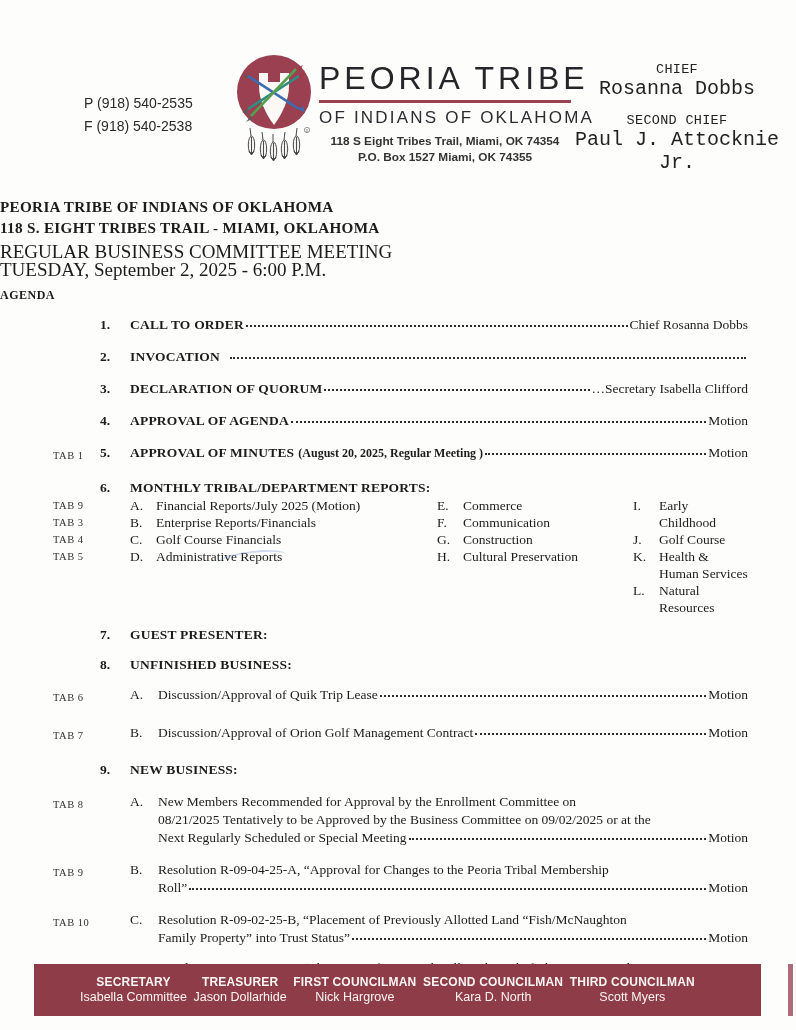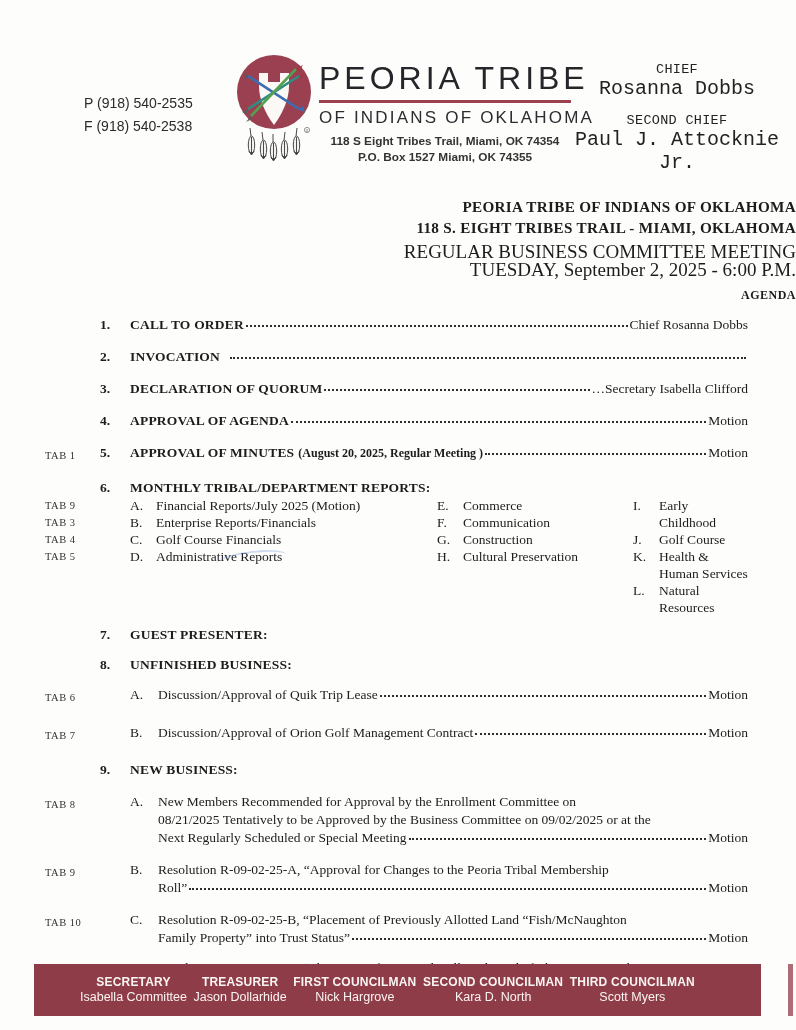--- a/index.html
+++ b/index.html
@@ -18,30 +18,30 @@
            color:#2c2c30;white-space:nowrap;margin-bottom:5px;}
   .org-addr{font-family:"Liberation Sans","DejaVu Sans",sans-serif;font-size:11.8px;font-weight:700;
             line-height:16px;color:#333;white-space:nowrap;}
   .officials{position:absolute;left:558px;top:62px;width:238px;text-align:center;
              font-family:Liberation Mono, monospace;color:#222;}
   .off-label{font-size:13.5px;letter-spacing:.3px;}
   .off-name{font-size:20px;margin-bottom:13px;}
 
   
   .doc{padding-top:196px;}
-  .tb{text-align:right;}
+  .tb{text-align:left;}
   .tb .b1{font-weight:bold;font-size:15.2px;line-height:21px;letter-spacing:.3px;}
   .tb .sp1{height:5px;} .tb .sp2{height:6px;}
   .tb .n1{font-size:19px;line-height:18px;}
   .tb .agenda{font-weight:bold;font-size:12px;line-height:21px;letter-spacing:.5px;margin-bottom:10px;}
 
   
   .row{display:grid;grid-template-columns:55px 30px 1fr;padding:0 48px 0 45px;
        font-size:13.5px;line-height:18px;margin-bottom:14px;}
-  .tabcell{font-size:10.5px;letter-spacing:.5px;color:#333;padding-top:3px;white-space:nowrap;}
+  .tabcell{font-size:10.5px;letter-spacing:.5px;color:#333;padding-top:3px;white-space:nowrap;margin-left:8px;}
   .numcell{font-weight:bold;}
   .titlecell{font-weight:bold;letter-spacing:.2px;}
   .note{font-size:12px;font-weight:bold;}
   .leadline{display:flex;align-items:baseline;}
   .lead{flex:1;min-width:12px;border-bottom:2px dotted #2e2e2e;margin:0 2px;position:relative;top:-2px;}
   .rtext{white-space:nowrap;}
   .letter{display:inline-block;width:28px;}
   .subflex{display:flex;align-items:baseline;}
   .subflex .letter{flex:none;}
 
@@ -330,21 +330,21 @@
         </span>
       </div>
     </div>
 
     <div class="row m9b">
       <div class="tabcell">TAB 9</div>
       <div></div>
       <div class="subflex" style="align-items:flex-start">
         <span class="letter">B.</span>
         <span style="flex:1">
-          <span style="display:block">Resolution R-09-02-25-A, “Approval for Changes to the Peoria Tribal Membership</span>
+          <span style="display:block">Resolution R-09-04-25-A, “Approval for Changes to the Peoria Tribal Membership</span>
           <span class="leadline">
             <span>Roll”</span>
             <span class="lead"></span>
             <span class="rtext">Motion</span>
           </span>
         </span>
       </div>
     </div>
 
     <div class="row m9c">

